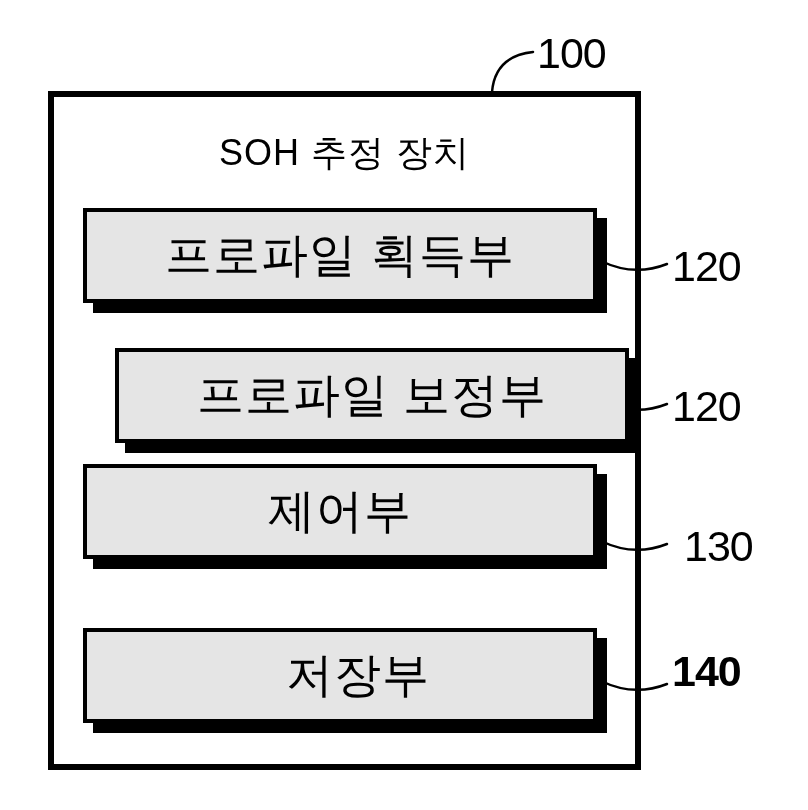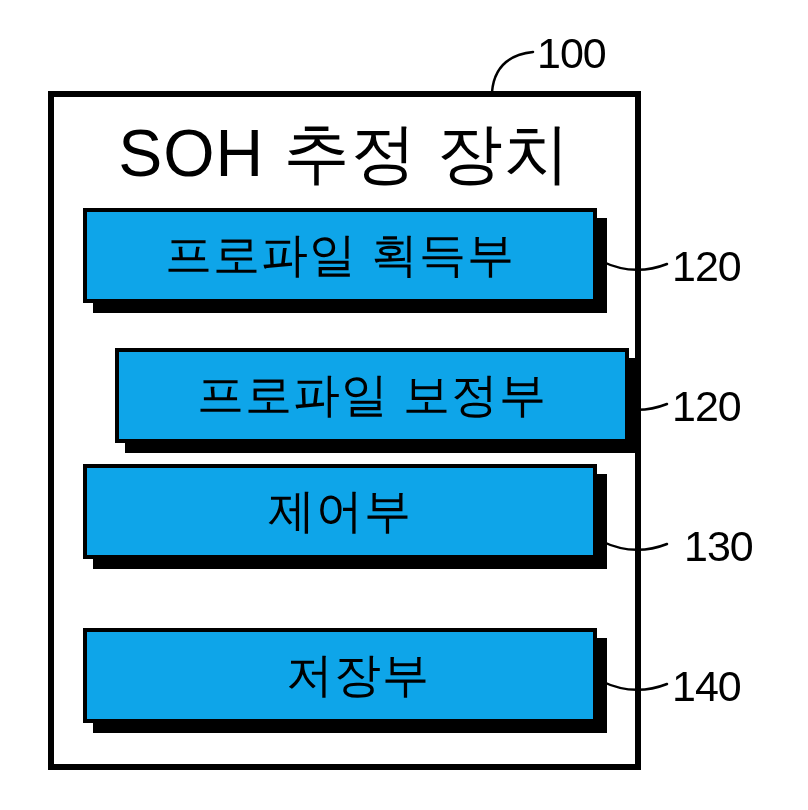--- a/index.html
+++ b/index.html
@@ -41,32 +41,32 @@
     background: transparent;
   }
   .device-title {
     position: absolute;
     left: 0;
     right: 0;
     top: 26px;
     height: 60px;
     line-height: 60px;
     text-align: center;
-    font-size: 66px;
+    font-size: 36px;
     letter-spacing: 1px;
     white-space: nowrap;
   }
   .block {
     position: absolute;
     left: 83px;
     width: 514px;
     height: 95px;
     box-sizing: border-box;
     border: 4px solid #000000;
-    background: #0ea5e9;
+    background: #e5e5e5;
     box-shadow: 10px 10px 0 #000000;
     display: flex;
     align-items: center;
     justify-content: center;
   }
   .block-label {
     font-size: 47px;
     letter-spacing: 1px;
     white-space: nowrap;
   }
@@ -78,21 +78,21 @@
     position: absolute;
     font-size: 43px;
     line-height: 54px;
     letter-spacing: -1px;
     white-space: nowrap;
   }
   .ref-100 { left: 537px; top: 26px; }
   .ref-110 { left: 672px; top: 239px; }
   .ref-120 { left: 672px; top: 379px; }
   .ref-130 { left: 672px; top: 519px; margin-left: 12px; }
-  .ref-140 { left: 672px; top: 659px; }
+  .ref-140 { left: 672px; top: 644px; font-weight: bold; }
 </style>
 </head>
 <body>
 
 <div class="canvas">
 
   <svg class="leaders" viewBox="0 0 808 810" xmlns="http://www.w3.org/2000/svg" aria-hidden="true">
     <path d="M 533,52 Q 495,56 492,92"></path>
     <path d="M 601,261 Q 634,277 667,264"></path>
     <path d="M 601,401 Q 634,417 667,404"></path>

